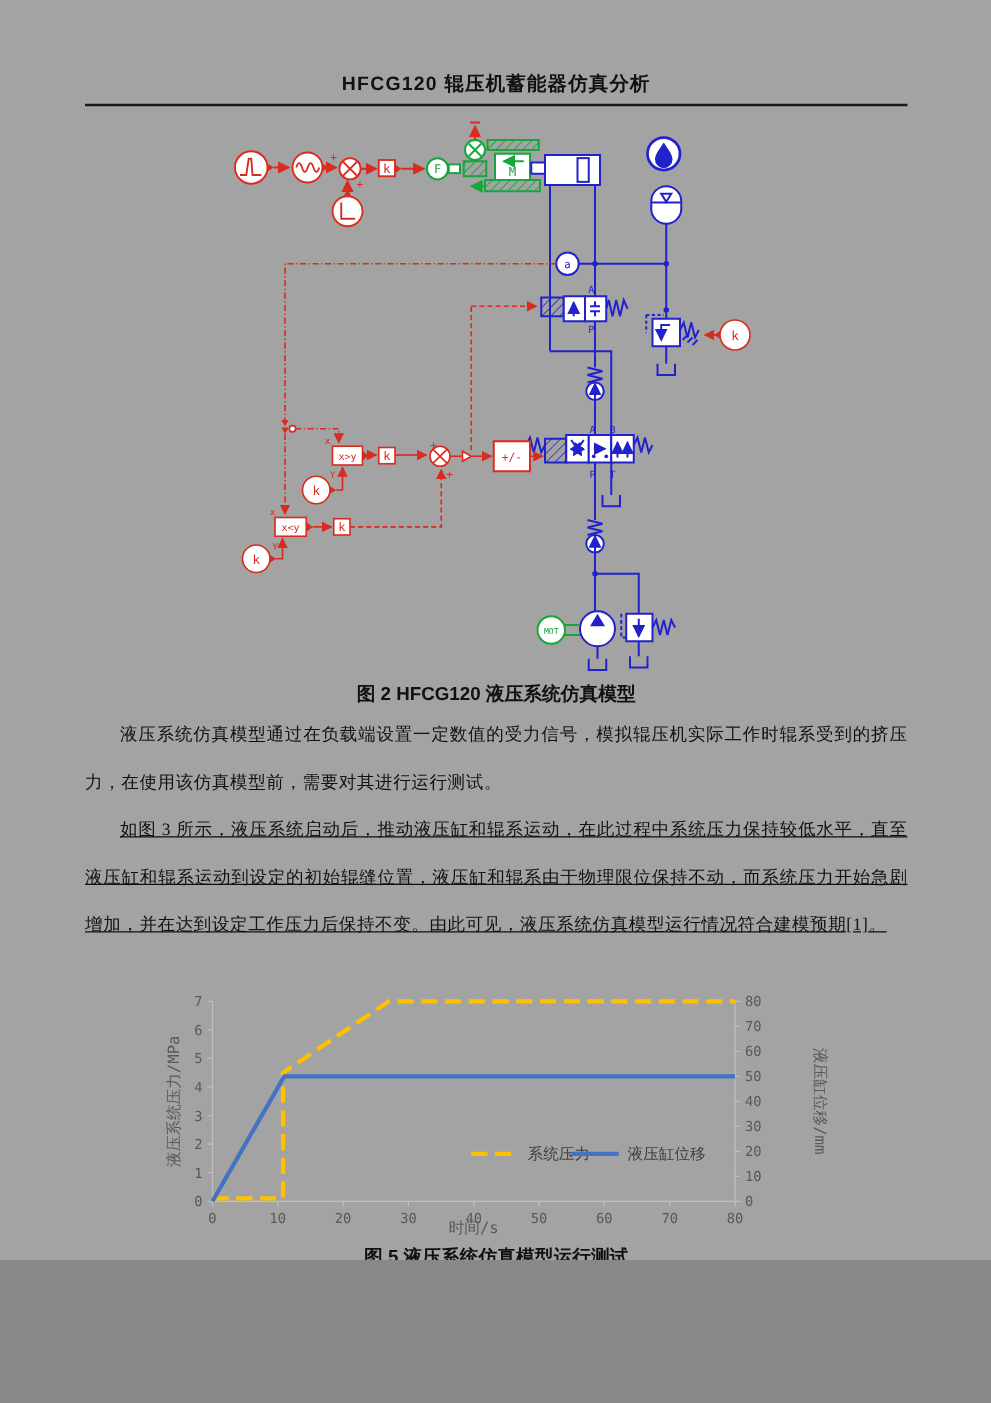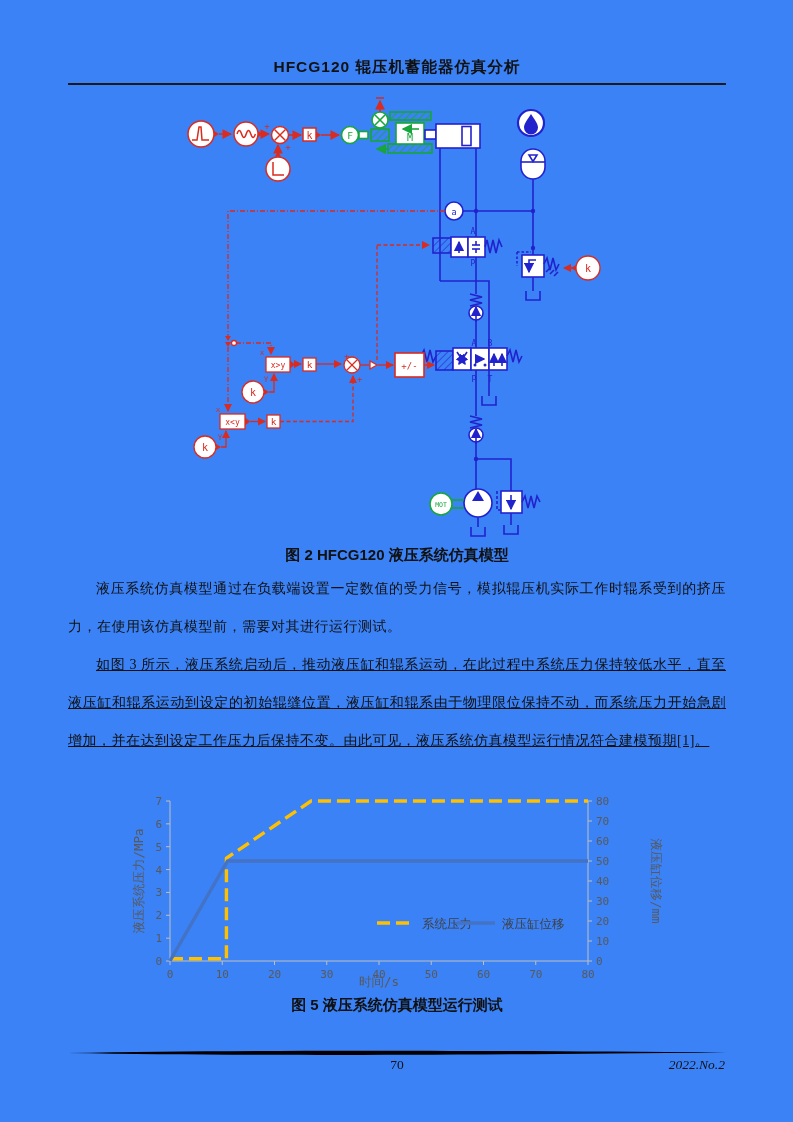--- a/index.html
+++ b/index.html
@@ -1,16 +1,16 @@
 <!DOCTYPE html>
 <html><head>
 <meta charset="utf-8">
 <style>
   html,body{margin:0;padding:0;background:#888;}
-  .page{position:relative;width:793px;height:1122px;background:#3b82f6;margin:0 auto;
+  .page{position:relative;width:793px;height:1008px;background:#a3a3a3;margin:0 auto;
         font-family:"Liberation Serif",serif;color:#111;overflow:hidden;}
   .doc-title{position:absolute;top:57px;left:68px;width:658px;text-align:center;
         font-family:"Liberation Sans",sans-serif;font-size:15.5px;font-weight:600;letter-spacing:1px;}
   .head-rule{position:absolute;top:83px;left:68px;width:658px;height:2px;background:#1a1a1a;}
   .diagram{position:absolute;left:185px;top:90px;width:420px;height:462px;}
   .fig-caption{position:absolute;left:68px;width:658px;text-align:center;
         font-family:"Liberation Sans",sans-serif;font-weight:bold;font-size:15px;}
   #cap2{top:546px;}
   #cap3{top:996px;}
   .para{position:absolute;left:68px;width:658px;margin:0;font-size:14px;line-height:38px;

